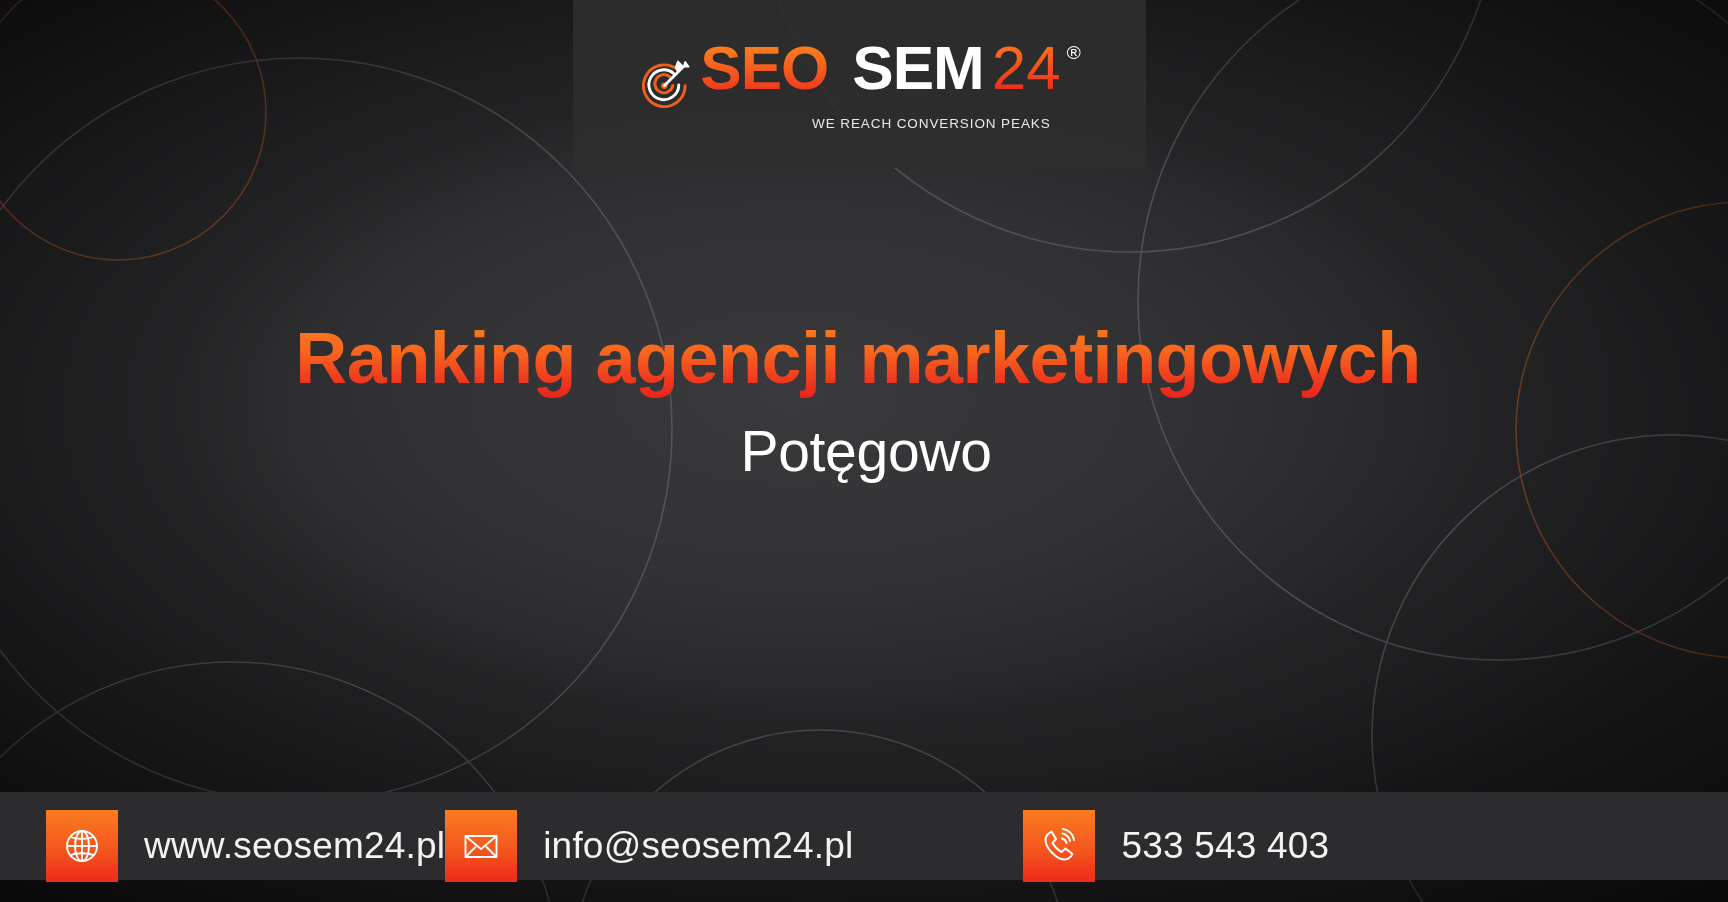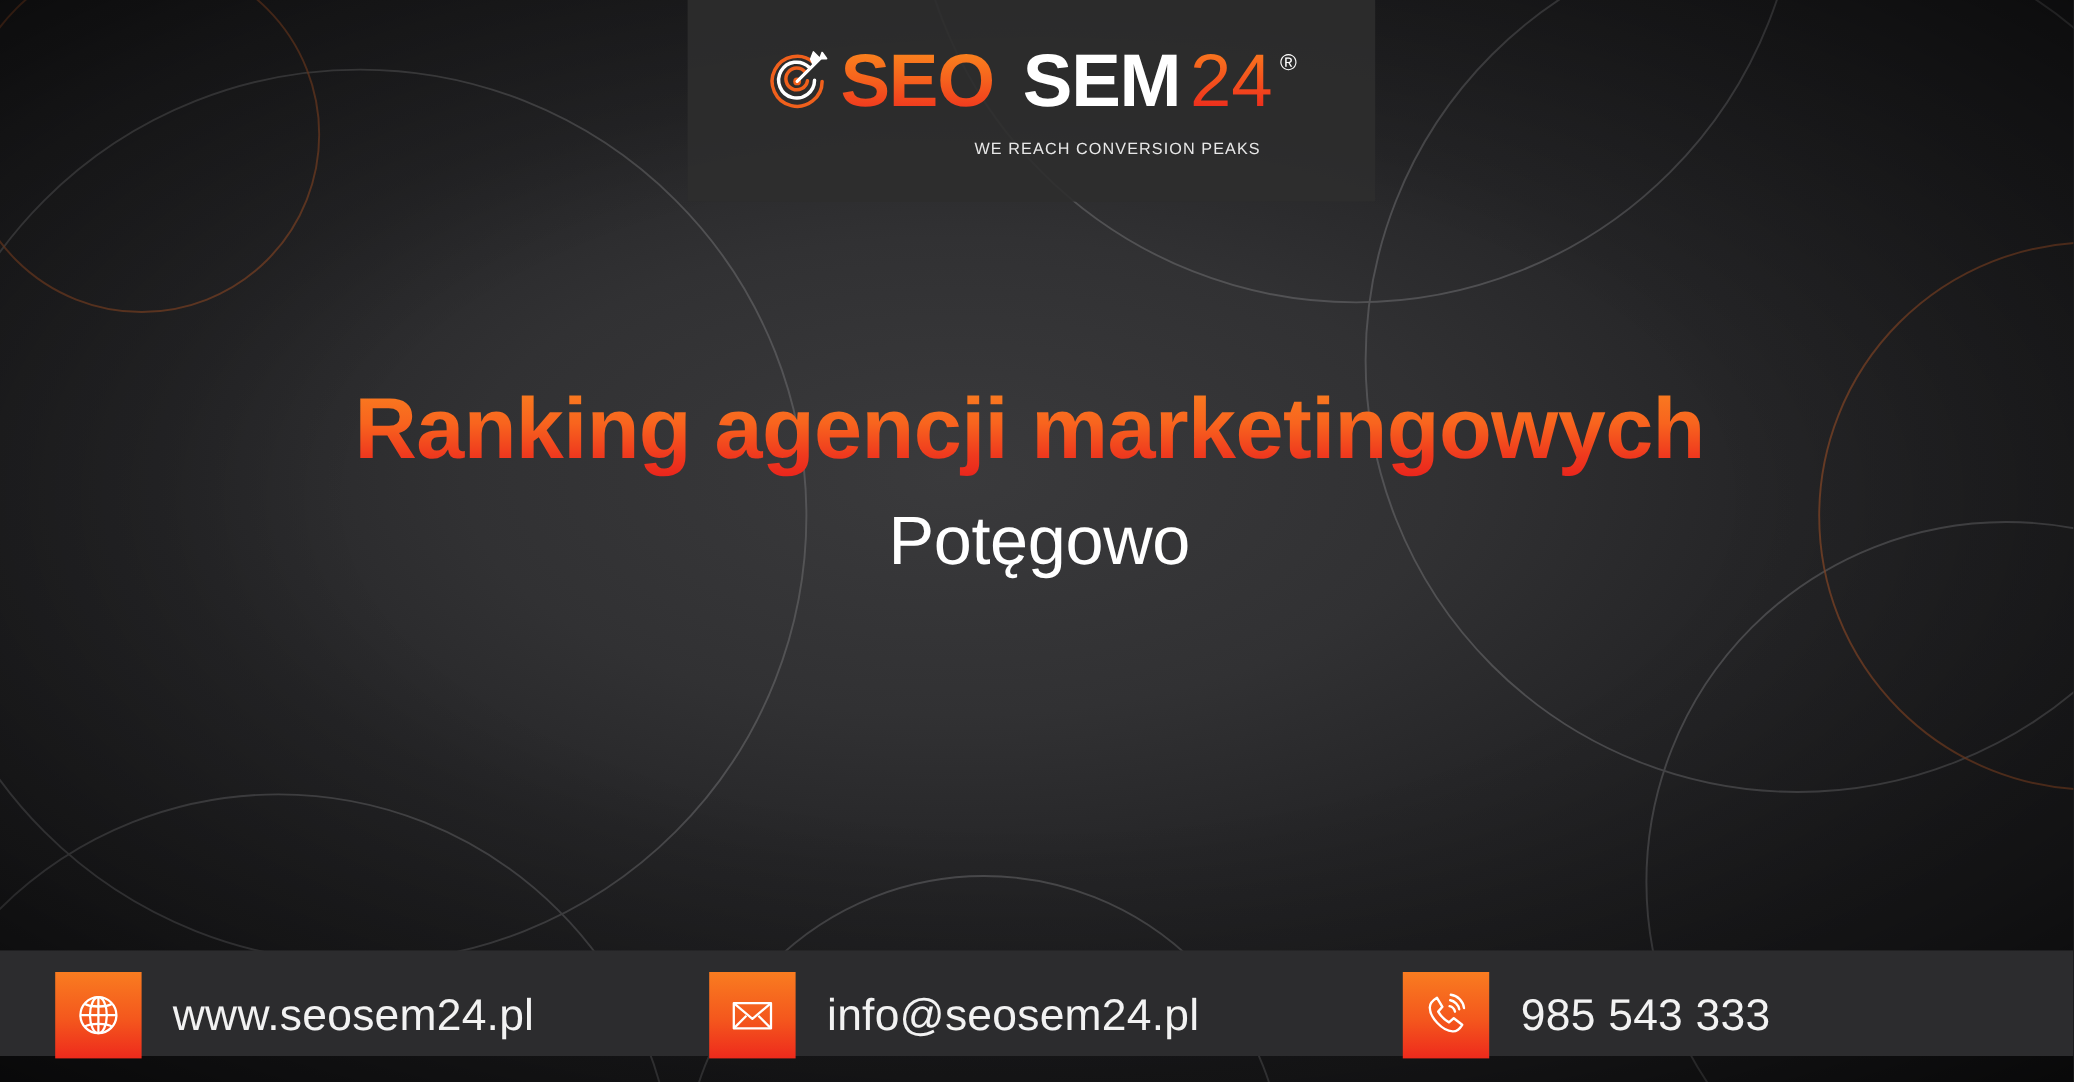--- a/index.html
+++ b/index.html
@@ -43,20 +43,21 @@
     top: 0;
     width: 573px;
     height: 168px;
     background: rgba(46,46,46,0.90);
     display: flex;
     align-items: center;
     justify-content: center;
   }
   .logo-row {
     display: flex;
+    align-items: center;
     gap: 4px;
   }
   .logo-mark { width: 58px; height: 58px; flex: none; display:block; }
   .logo-text-wrap {
     display: flex;
     flex-direction: column;
     justify-content: center;
   }
   .logo-line1 {
     display: flex;
@@ -152,21 +153,21 @@
     display: flex;
     align-items: center;
   }
   .contact {
     display: flex;
     align-items: center;
     gap: 26px;
     white-space: nowrap;
   }
   .contact.c1 { margin-left: 46px; }
-  .contact.c2 { margin-left: 146px; }
+  .contact.c2 { }
   .contact.c3 { margin-left: 170px; }
   .icon-tile {
     width: 72px;
     height: 72px;
     flex: none;
     background: linear-gradient(180deg, #f97c20 0%, #f4571d 55%, #ee2a1c 100%);
     display: flex;
     align-items: center;
     justify-content: center;
   }
@@ -263,17 +264,17 @@
 
     <div class="contact c3">
       <span class="icon-tile">
         <svg width="44" height="44" viewBox="0 0 44 44" fill="none" stroke="#ffffff" stroke-width="2" stroke-linecap="round" stroke-linejoin="round">
           <path d="M14.5 7.5 C12 9 8.5 12 8.5 15.5 C8.5 24 19 35 27.5 35.5 C31 35.7 34 32.5 35.5 30 L28.5 24.5 L24.5 28 C21 26 17.5 22.5 15.5 19 L19 15 Z"></path>
           <path d="M25.5 9.5 C29 10 32.5 13.5 33 17"></path>
           <path d="M25 14.5 C27 15 29 17 29.5 19"></path>
           <path d="M26 5 C31.5 5.5 36.5 10.5 37 16"></path>
         </svg>
       </span>
-      <span class="contact-text">985 543 333</span>
+      <span class="contact-text">533 543 403</span>
     </div>
 
   </div>
 </div>
 
 </body></html>

